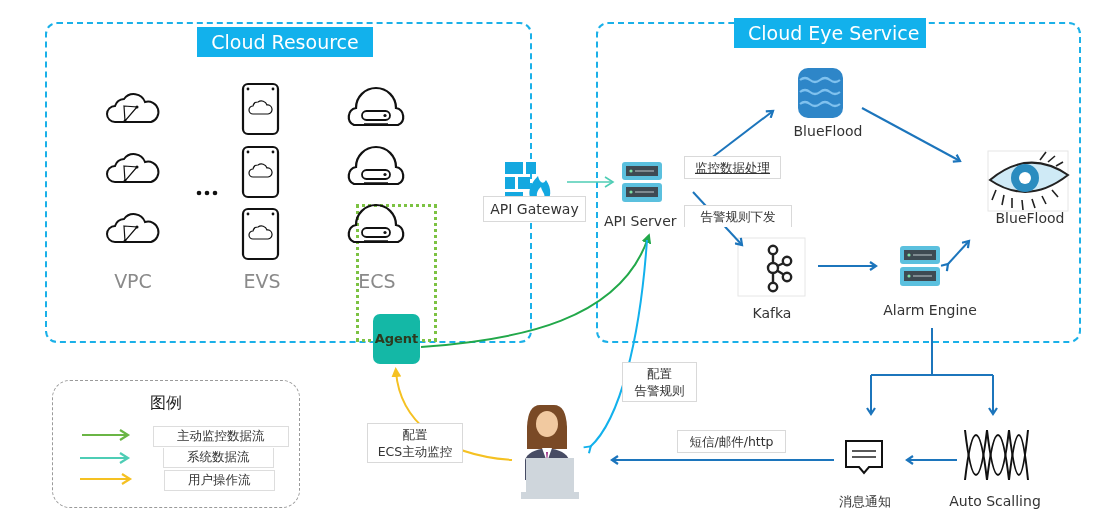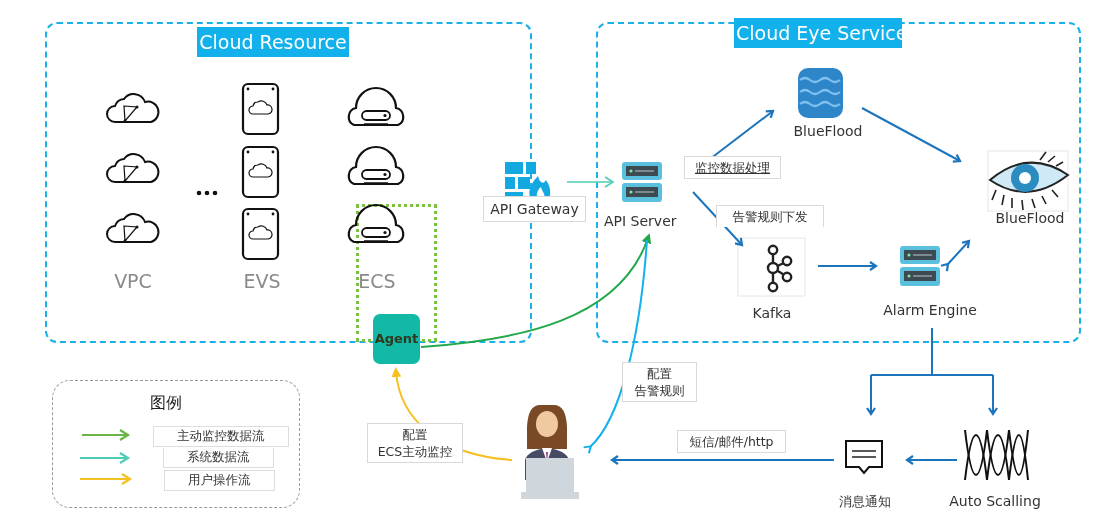--- a/index.html
+++ b/index.html
@@ -1,21 +1,21 @@
 <!DOCTYPE html>
 <html><head>
 <meta charset="utf-8">
 <style>
   html, body { margin: 0; padding: 0; background: #ffffff; }
   body { width: 1105px; height: 525px; position: relative; overflow: hidden;
          font-family: "DejaVu Sans", "Liberation Sans", sans-serif; }
   svg.canvas { position: absolute; left: 0; top: 0; }
   .group-box { position: absolute; border: 2.5px dashed #1ab0e8; border-radius: 12px; box-sizing: border-box; }
   .group-title { position: absolute; background: #12b1ec; color: #fff; font-size: 19px;
-                 padding: 2px 2px; white-space: nowrap; line-height: 26px; text-align: center; }
+                 padding: 2px 14px; white-space: nowrap; line-height: 26px; text-align: center; }
   .col-label { position: absolute; color: #8a8a8a; font-size: 19px; text-align: center; width: 80px; }
   .node-label { position: absolute; color: #333; font-size: 14px; white-space: nowrap; text-align: center; }
   .tag { position: absolute; background: #fff; border: 1px solid #d9d9d9; color: #333; font-size: 12.5px;
          text-align: center; line-height: 17px; padding: 2px 6px; white-space: nowrap; box-sizing: border-box; }
   .agent { position: absolute; left: 373px; top: 314px; width: 47px; height: 50px; background: #14b8a6;
            border-radius: 7px; color: #2d3a1f; font-weight: bold; font-size: 13px; line-height: 50px;
            text-align: center; }
   .ecs-sel { position: absolute; left: 356px; top: 204px; width: 81px; height: 138px;
              border: 3px dotted #7cc242; box-sizing: border-box; }
   .legend { position: absolute; left: 52px; top: 380px; width: 248px; height: 128px;
@@ -213,21 +213,21 @@
 <div class="tag" style="left:483px;top:196px;width:103px;font-size:14px;line-height:20px;">API Gateway</div>
 <div class="node-label" style="left:604px;top:213px;width:80px;overflow:hidden;text-align:left;">API Server</div>
 <div class="node-label" style="left:788px;top:123px;width:80px;">BlueFlood</div>
 <div class="node-label" style="left:985px;top:210px;width:90px;">BlueFlood</div>
 <div class="node-label" style="left:742px;top:305px;width:60px;">Kafka</div>
 <div class="node-label" style="left:875px;top:302px;width:110px;">Alarm Engine</div>
 <div class="node-label" style="left:830px;top:493px;width:70px;font-size:13px;">消息通知</div>
 <div class="node-label" style="left:945px;top:493px;width:100px;">Auto Scalling</div>
 
 <div class="tag" style="left:684px;top:131px;width:97px;text-decoration:underline;margin-top:25px;">监控数据处理</div>
-<div class="tag" style="left:684px;top:205px;width:108px;border-bottom:none;margin-left:32px;">告警规则下发</div>
+<div class="tag" style="left:684px;top:205px;width:108px;border-bottom:none;">告警规则下发</div>
 <div class="tag" style="left:677px;top:430px;width:109px;">短信/邮件/http</div>
 
 <div class="tag" style="left:622px;top:362px;width:75px;">
   <div>配置</div>
   <div>告警规则</div>
 </div>
 <div class="tag" style="left:367px;top:423px;width:96px;">
   <div>配置</div>
   <div>ECS主动监控</div>
 </div>

